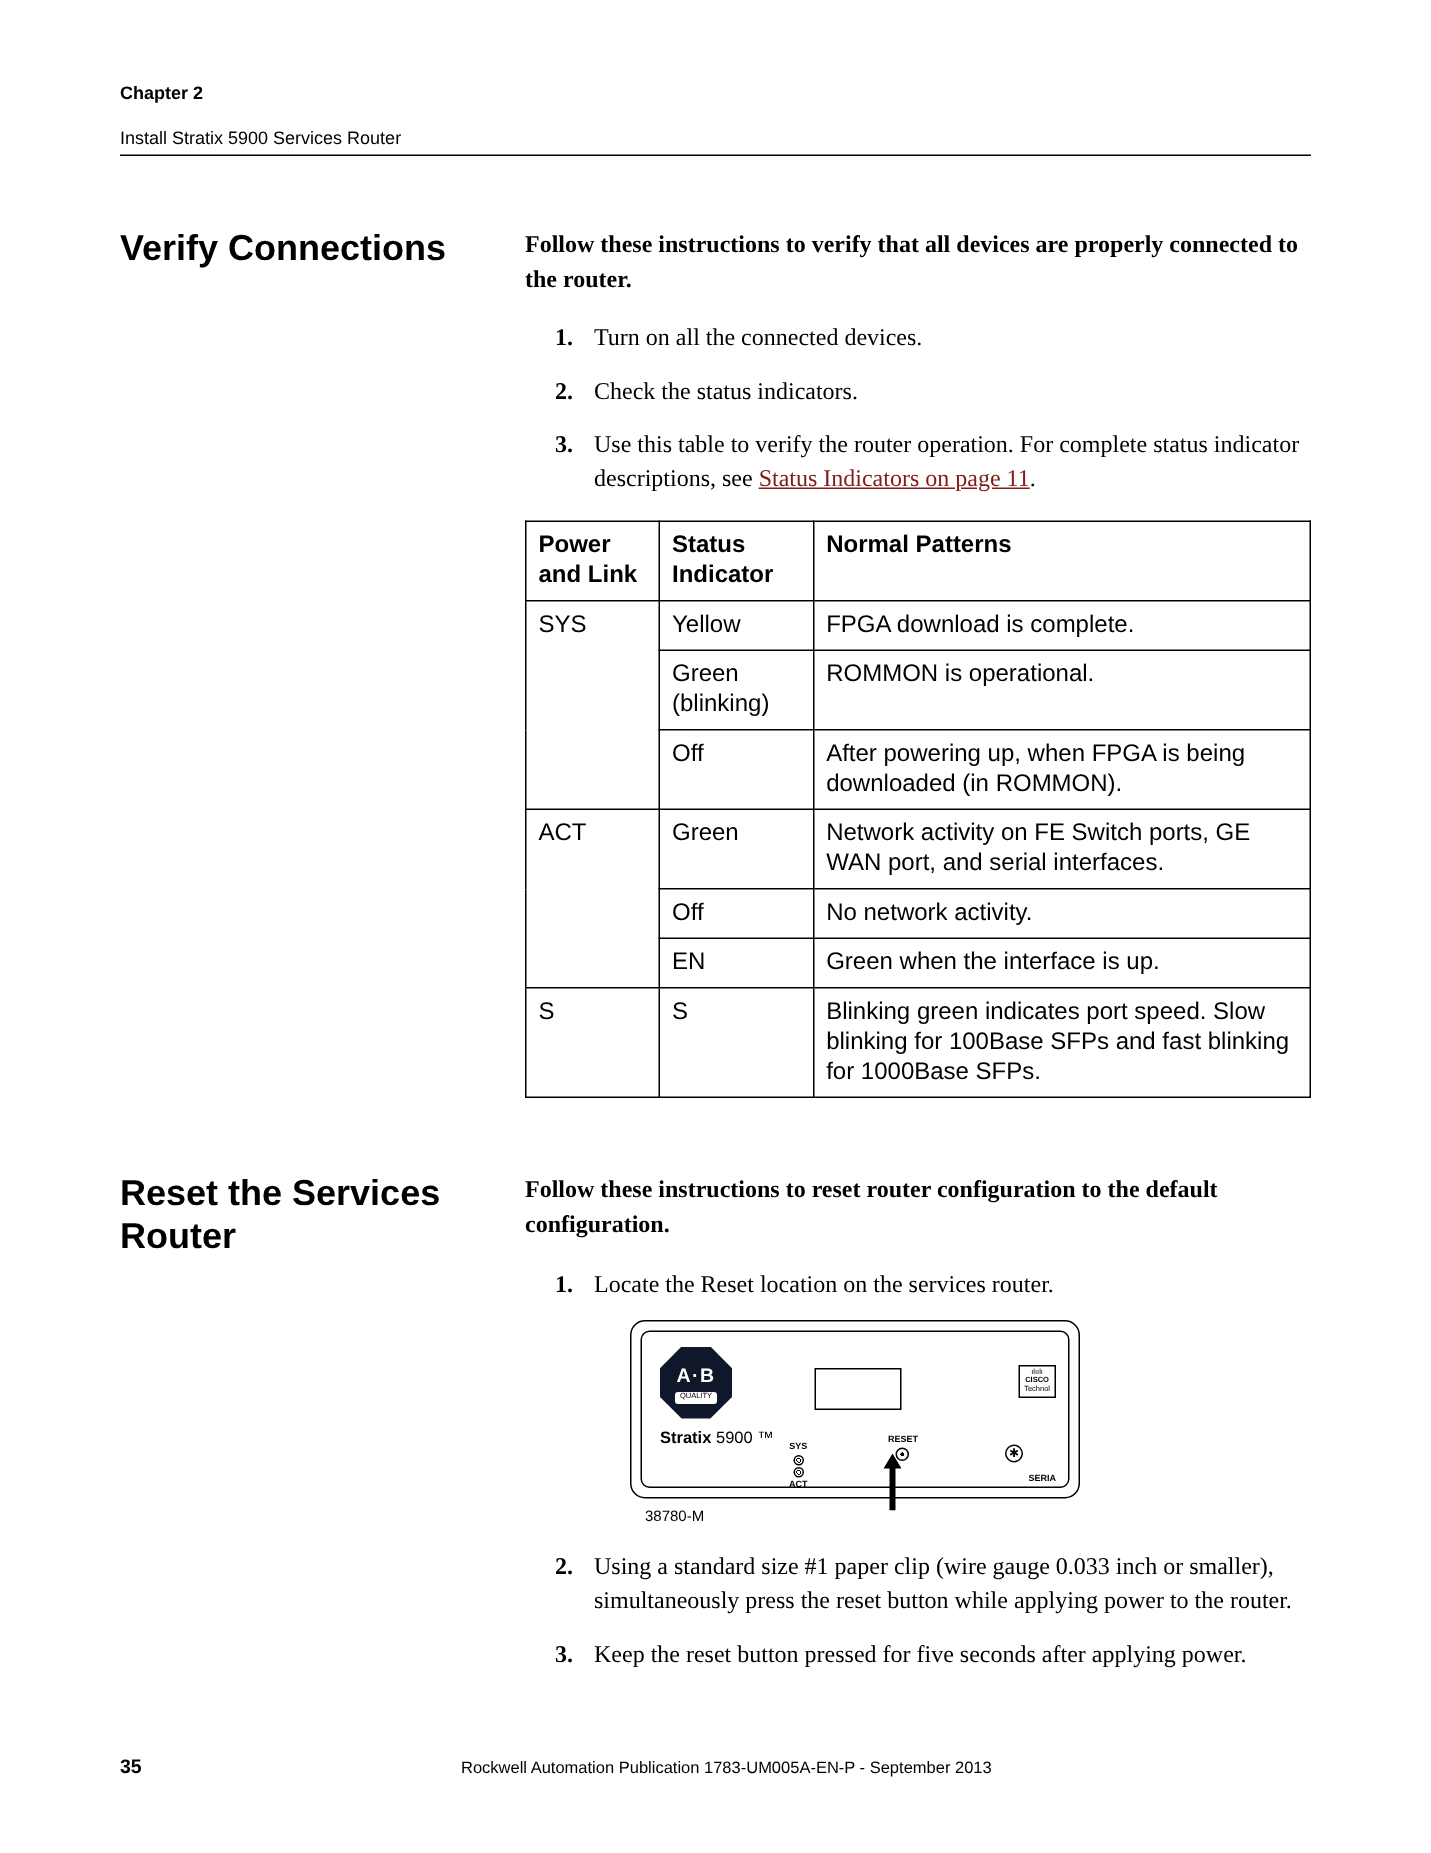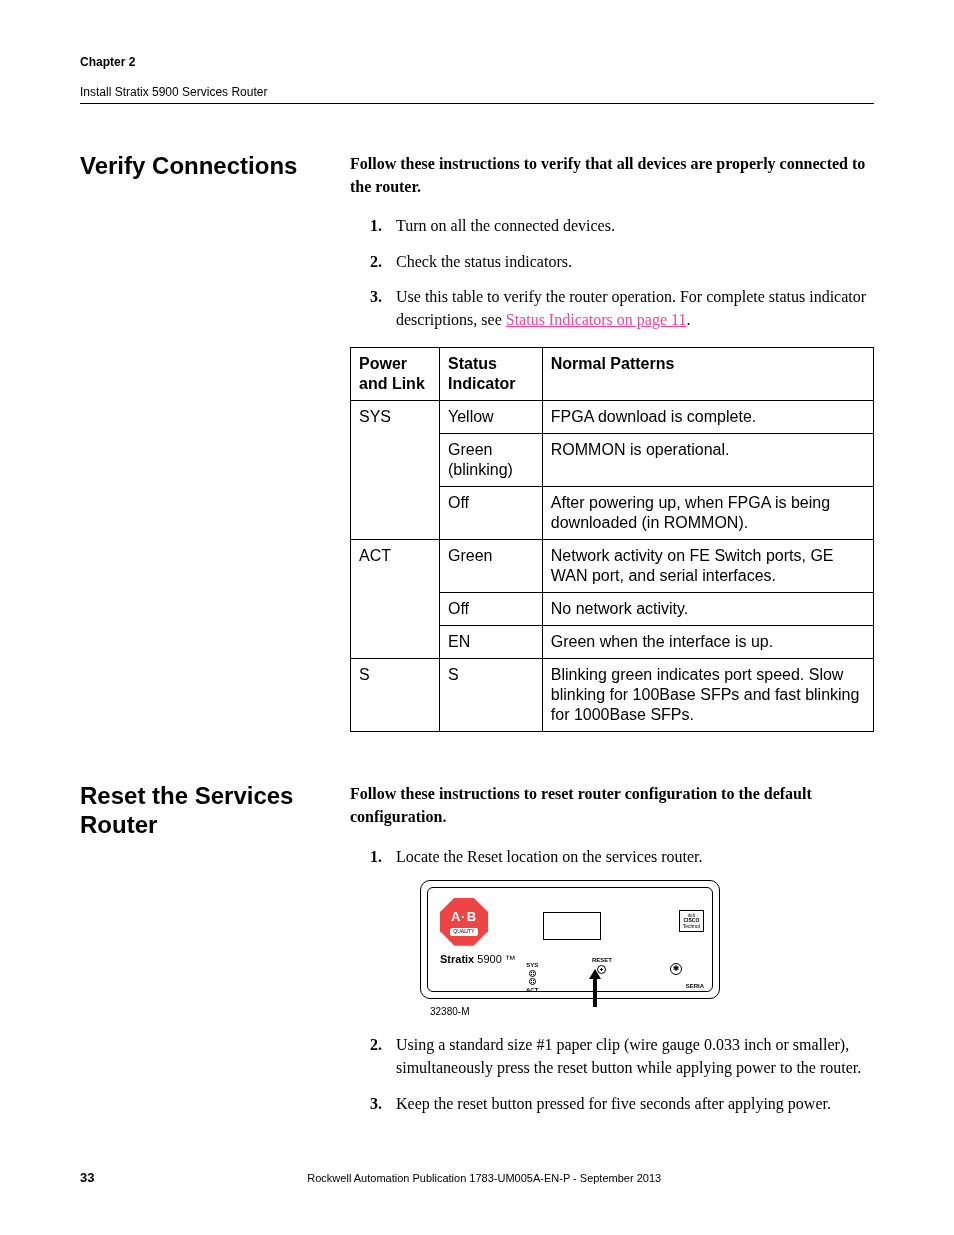--- a/index.html
+++ b/index.html
@@ -57,21 +57,21 @@
       position: relative;
       padding-left: 26px;
       margin-bottom: 12px;
     }
     ol.numbered > li .num {
       position: absolute;
       left: 0;
       font-weight: bold;
       font-family: Georgia, serif;
     }
-    .link { color: #ec4899; text-decoration: underline; }
+    .link { color: #7f1d1d; text-decoration: underline; }
     table.status-table {
       border-collapse: collapse;
       width: 100%;
       font-family: Arial, Helvetica, sans-serif;
       font-size: 16px;
       margin-top: 6px;
     }
     table.status-table th, table.status-table td {
       border: 1px solid #000;
       padding: 6px 8px;
@@ -94,21 +94,21 @@
     .diagram-inner {
       border: 1px solid #000;
       border-radius: 6px;
       padding: 10px 10px 10px 12px;
       min-height: 105px;
       position: relative;
     }
     .ab-badge {
       width: 48px;
       height: 48px;
-      background: #ef4444;
+      background: #0f172a;
       position: relative;
       display: flex;
       flex-direction: column;
       align-items: center;
       justify-content: center;
       color: #fff;
       font-family: Arial, sans-serif;
       clip-path: polygon(30% 0, 70% 0, 100% 30%, 100% 70%, 70% 100%, 30% 100%, 0 70%, 0 30%);
     }
     .ab-badge .ab { font-size: 13px; font-weight: bold; letter-spacing: 1px; }
@@ -308,27 +308,27 @@
                   <div style="font-weight:bold">CISCO</div>
                   <div>Technol</div>
                 </div>
               </div>
               <div class="arrow">
                 <svg width="12" height="38">
                     <polygon points="6,0 12,10 8,10 8,38 4,38 4,10 0,10" fill="#000"></polygon>
                   </svg>
               </div>
             </div>
-            <div class="figure-id">32380-M</div>
+            <div class="figure-id">38780-M</div>
           </div>
         </li>
         <li><span class="num">2.</span><span>Using a standard size #1 paper clip (wire gauge 0.033 inch or smaller), simultaneously press the reset button while applying power to the router.</span></li>
         <li><span class="num">3.</span><span>Keep the reset button pressed for five seconds after applying power.</span></li>
       </ol>
     </div>
   </div>
 
 </div>
 
 <div class="footer">
-  <span class="pg">33</span>
+  <span class="pg">35</span>
   <span class="pub">Rockwell Automation Publication 1783-UM005A-EN-P - September 2013</span>
 </div>
 
 </body></html>

